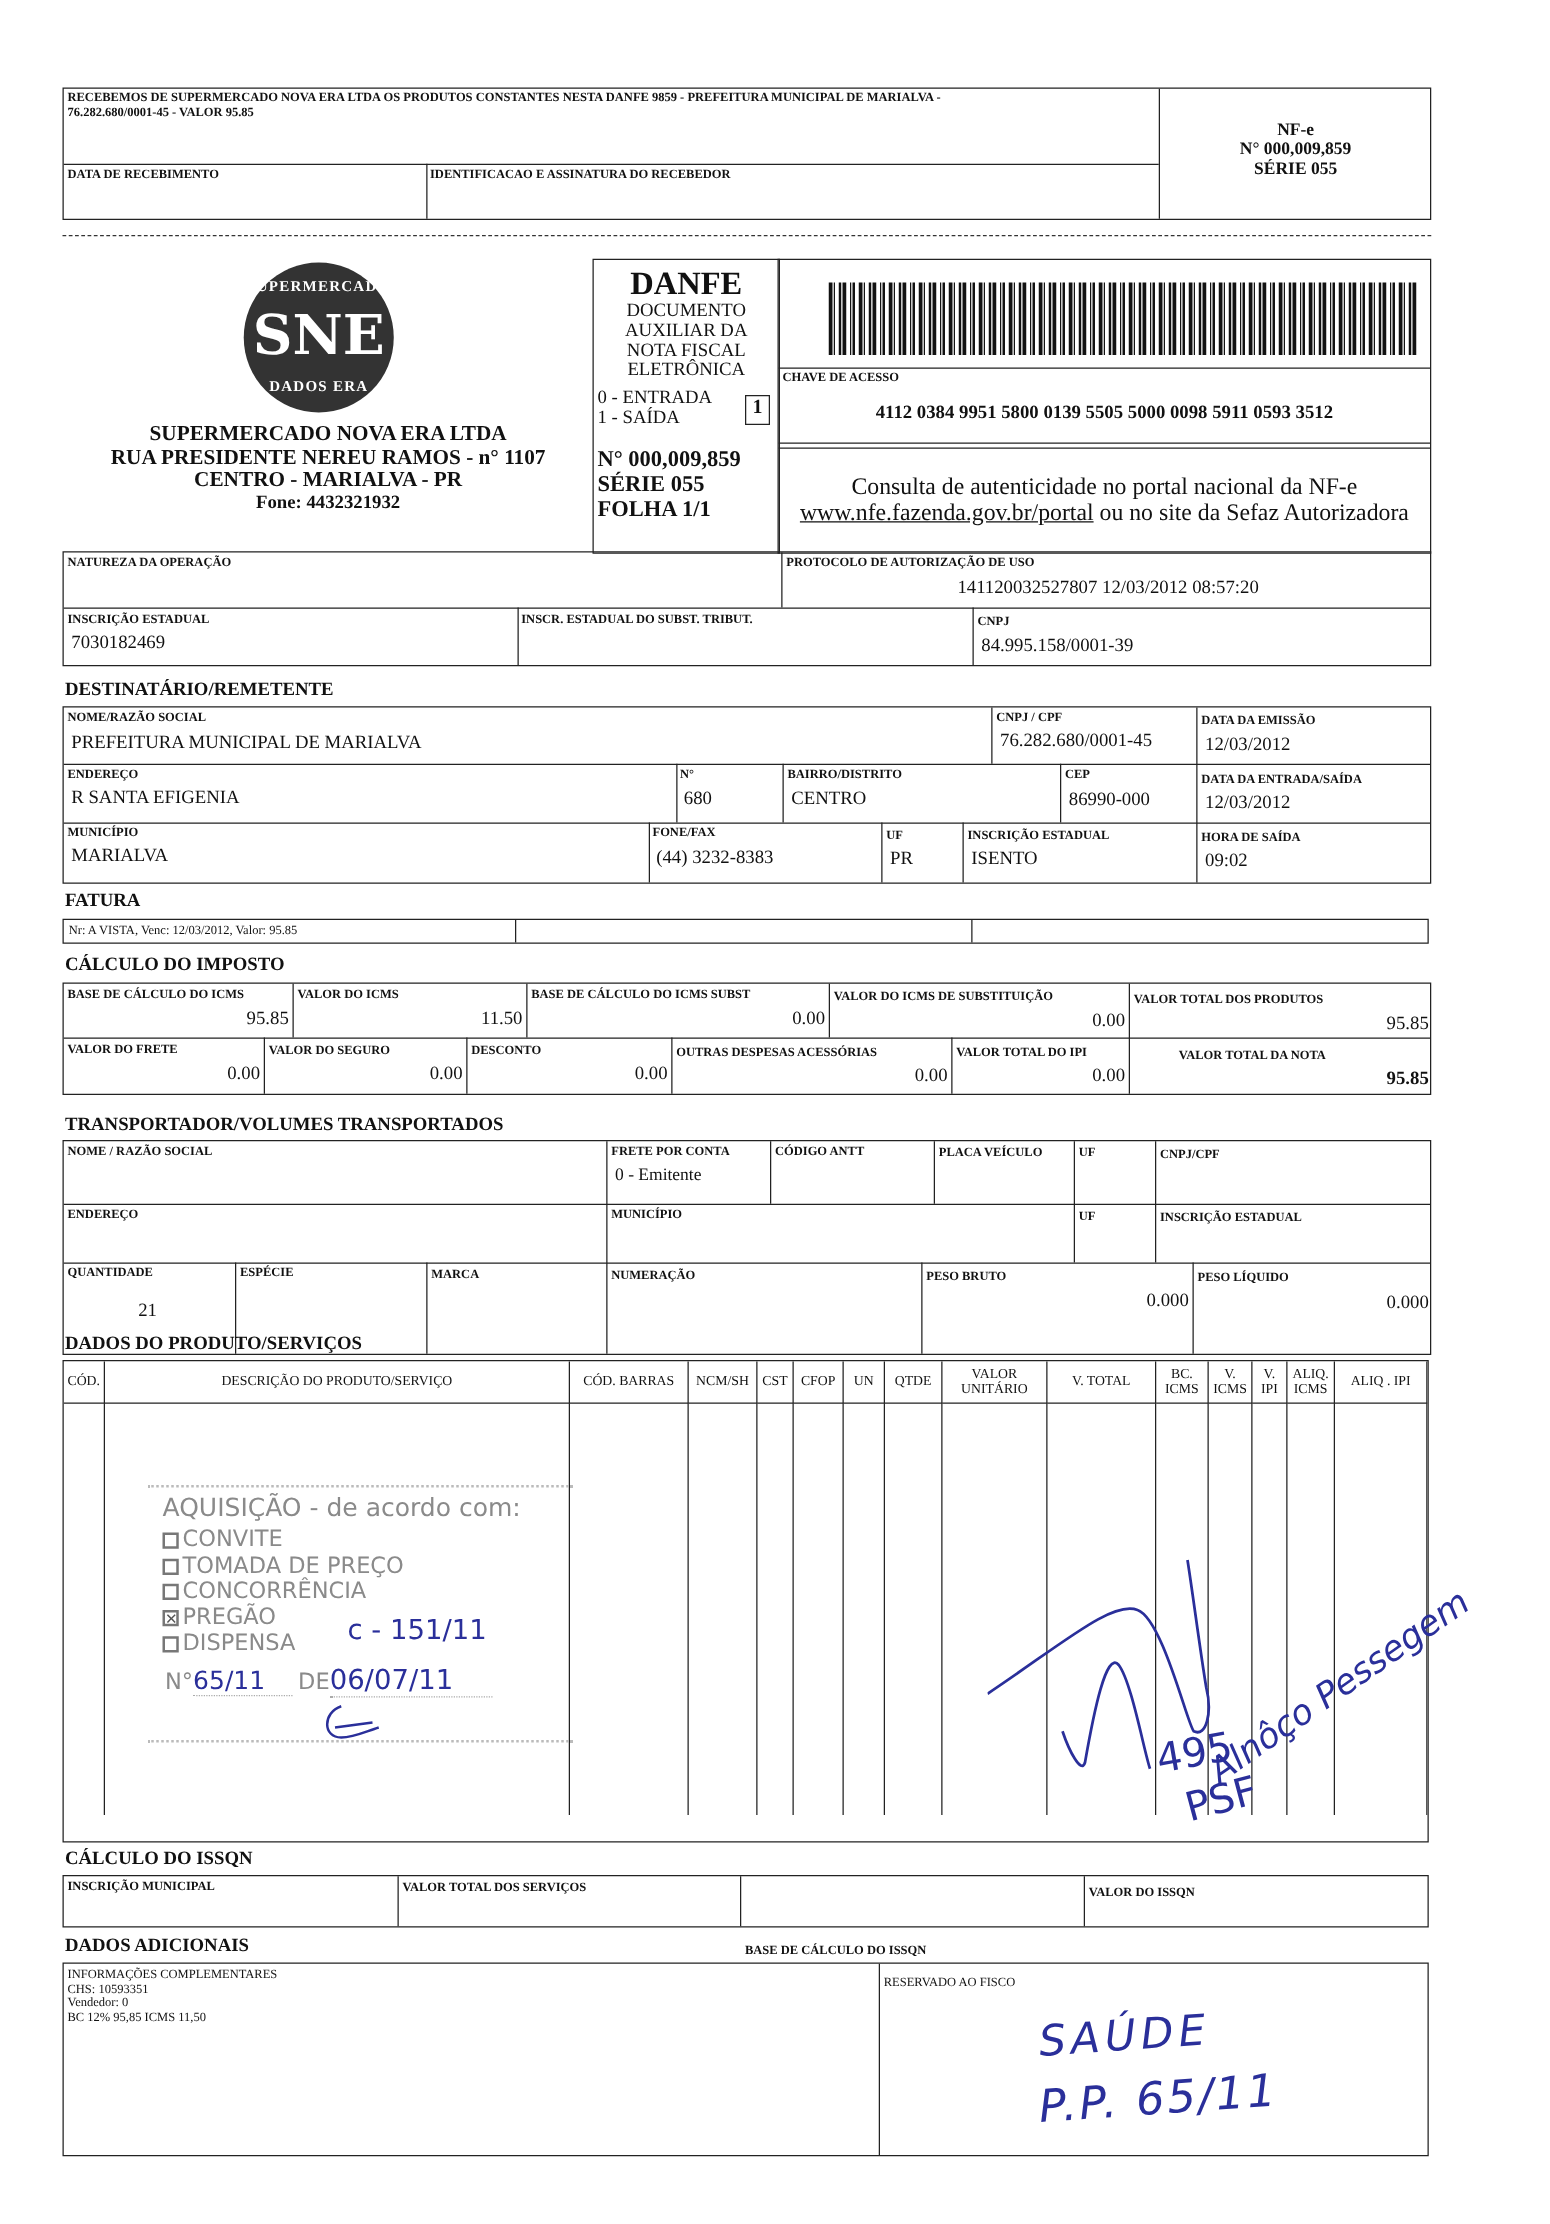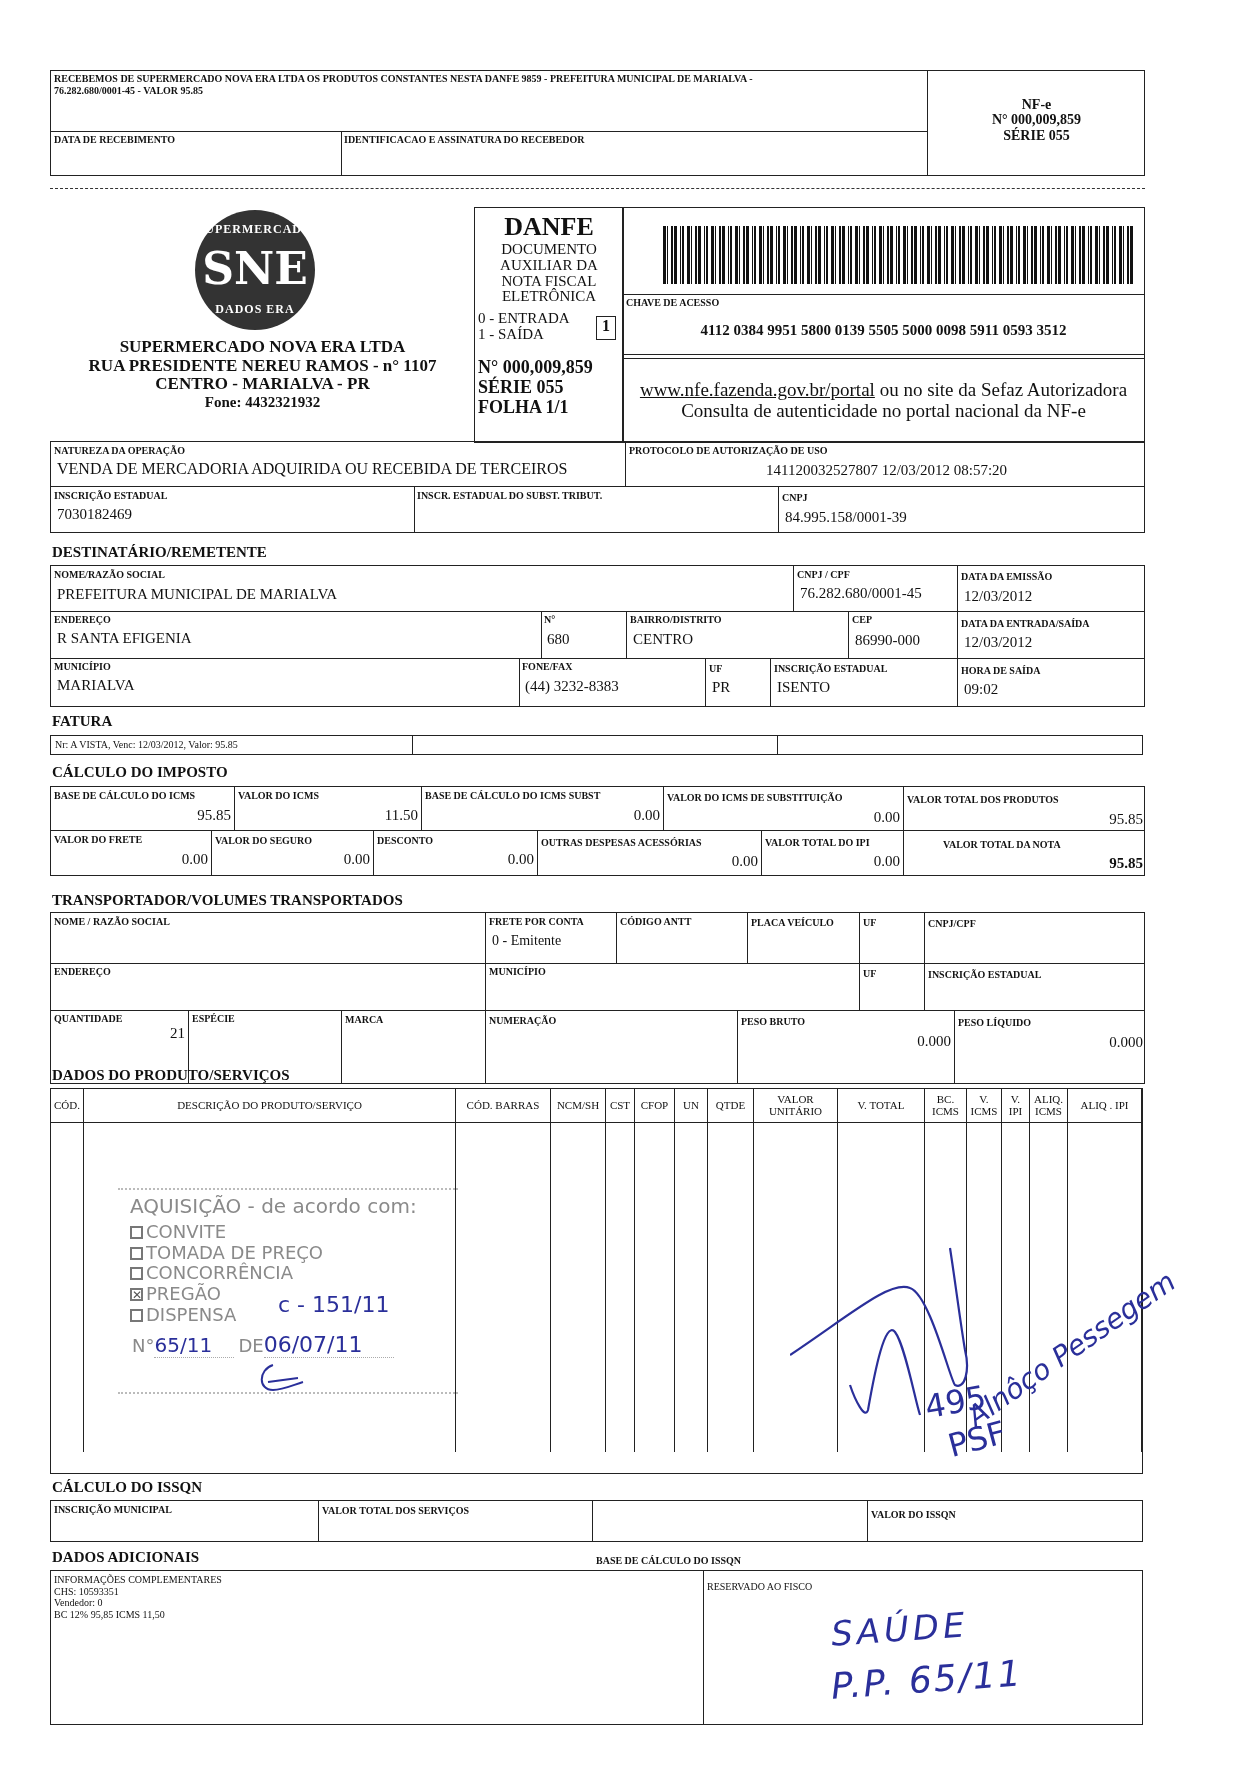--- a/index.html
+++ b/index.html
@@ -198,30 +198,29 @@
         <span style="width: 2px; margin-right: 1px;"></span>
         <span style="width: 3px; margin-right: 3px;"></span>
       </div>
   </div>
   <div class="hline" style="top:86px;"></div>
   <div class="abs lbl" style="left:3px;top:89px;">CHAVE DE ACESSO</div>
   <div class="abs" style="left:0;right:0;top:114px;text-align:center;font-weight:bold;font-size:15px;">4112 0384 9951 5800 0139 5505 5000 0098 5911 0593 3512</div>
   <div class="hline" style="top:146px;"></div>
   <div class="hline" style="top:150px;"></div>
   <div class="abs" style="left:0;right:0;top:172px;text-align:center;font-size:19px;line-height:1.1;">
+    <div>Consulta de autenticidade no portal nacional da NF-e</div>
     <div><span style="text-decoration:underline;">www.nfe.fazenda.gov.br/portal</span><span> ou no site da Sefaz Autorizadora</span></div>
-    <div>Consulta de autenticidade no portal nacional da NF-e</div>
   </div>
 </div>
 
 <div class="box" style="left:50px;top:441px;width:1095px;height:92px;">
   <div class="hline" style="top:44px;"></div>
   <div class="abs" style="left:574px;top:0;height:44px;border-left:1.5px solid #222;"></div>
   <div class="abs lbl" style="left:3px;top:3px;">NATUREZA DA OPERAÇÃO</div>
-  <div class="abs val" style="left:6px;top:18px;font-size:16px;">VENDA DE MERCADORIA ADQUIRIDA OU RECEBIDA DE TERCEIROS</div>
   <div class="abs lbl" style="left:578px;top:3px;">PROTOCOLO DE AUTORIZAÇÃO DE USO</div>
   <div class="abs val" style="left:578px;top:20px;width:515px;text-align:center;">141120032527807 12/03/2012 08:57:20</div>
   <div class="abs" style="left:363px;top:44px;bottom:0;border-left:1.5px solid #222;"></div>
   <div class="abs" style="left:727px;top:44px;bottom:0;border-left:1.5px solid #222;"></div>
   <div class="abs lbl" style="left:3px;top:48px;">INSCRIÇÃO ESTADUAL</div>
   <div class="abs val" style="left:6px;top:64px;">7030182469</div>
   <div class="abs lbl" style="left:366px;top:48px;">INSCR. ESTADUAL DO SUBST. TRIBUT.</div>
   <div class="abs lbl" style="left:731px;top:50px;">CNPJ</div>
   <div class="abs val" style="left:734px;top:67px;">84.995.158/0001-39</div>
 </div>
@@ -336,21 +335,21 @@
   <div class="abs lbl" style="left:3px;top:53px;">ENDEREÇO</div>
   <div class="abs lbl" style="left:438px;top:53px;">MUNICÍPIO</div>
   <div class="abs lbl" style="left:812px;top:55px;">UF</div>
   <div class="abs lbl" style="left:877px;top:56px;">INSCRIÇÃO ESTADUAL</div>
 
   <div class="abs" style="left:137px;top:97px;bottom:0;border-left:1.5px solid #222;"></div>
   <div class="abs" style="left:290px;top:97px;bottom:0;border-left:1.5px solid #222;"></div>
   <div class="abs" style="left:686px;top:97px;bottom:0;border-left:1.5px solid #222;"></div>
   <div class="abs" style="left:903px;top:97px;bottom:0;border-left:1.5px solid #222;"></div>
   <div class="abs lbl" style="left:3px;top:100px;">QUANTIDADE</div>
-  <div class="vr" style="left:0;width:134px;top:112px;">21</div>
+  <div class="vr" style="left:0;width:134px;top:128px;text-align:center;">21</div>
   <div class="abs lbl" style="left:141px;top:100px;">ESPÉCIE</div>
   <div class="abs lbl" style="left:294px;top:101px;">MARCA</div>
   <div class="abs lbl" style="left:438px;top:102px;">NUMERAÇÃO</div>
   <div class="abs lbl" style="left:690px;top:103px;">PESO BRUTO</div>
   <div class="vr" style="left:688px;width:212px;top:120px;">0.000</div>
   <div class="abs lbl" style="left:907px;top:104px;">PESO LÍQUIDO</div>
   <div class="vr" style="left:905px;width:187px;top:121px;">0.000</div>
 </div>
 
 <div class="sect" style="top:1067px;">DADOS DO PRODUTO/SERVIÇOS</div>

